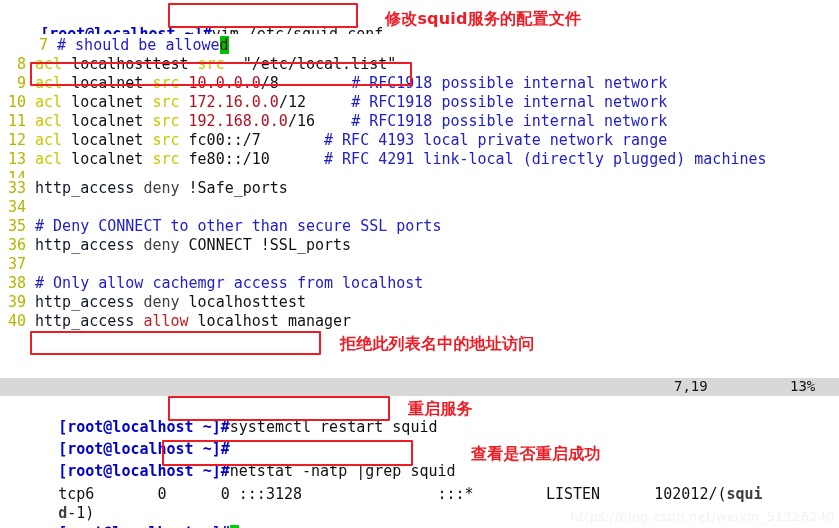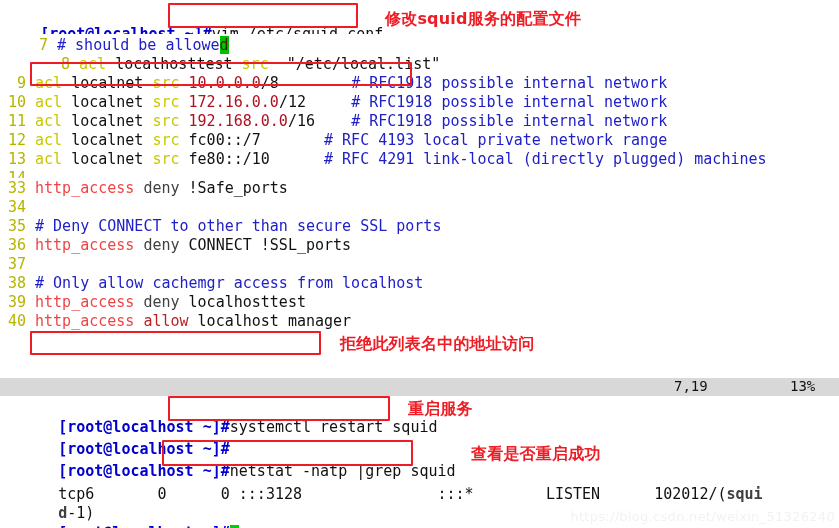--- a/index.html
+++ b/index.html
@@ -36,21 +36,21 @@
     font-size:15px;line-height:19px;
   }
   .lnum{color:#b5b500;display:inline-block;width:26px;text-align:right;}
   .kw-acl{color:#c8c800;}
   .kw-src{color:#c8c800;}
   .ident{color:#111111;}
   .num{color:#b01020;}
   .comment{color:#2020c8;}
   .deny{color:#404040;text-align:center;}
   .allow{color:#c02020;}
-  .httpacc{color:#ef4444;}
+  .httpacc{color:#0f172a;}
   .str{color:#111111;}
   .hl-end{background:#00c000;color:#402000;}
 
   
   #vim-status{
     position:absolute;left:0;top:378px;width:839px;height:18px;
     background:#d8d8d8;
   }
   .vs-text{
     position:absolute;font-family:"DejaVu Sans Mono","Liberation Mono",monospace;
@@ -93,21 +93,21 @@
 
   <div class="term-line" style="left:4px;top:6px;">
     <span class="prompt">[root@localhost ~]</span><span class="prompt">#</span><span class="cmd">vim /etc/squid.conf</span>
   </div>
   <div class="redbox" style="left:168px;top:3px;width:190px;height:25px;"></div>
   <div class="anno" style="left:385px;top:9px;">修改squid服务的配置文件</div>
 
   <div id="vim-pane">
     <div id="vim-lines">
         <div class="vline" style="top: 2px; padding-left: 22px;"><span class="lnum">7</span><span> </span><span class="comment"># should be allowe</span><span class="hl-end">d</span></div>
-        <div class="vline" style="top: 21px; margin-left: 44px;"><span class="lnum">8</span><span> </span><span class="kw-acl">acl </span><span class="ident">localhosttest </span><span class="kw-src">src</span><span class="str">  "/etc/local.list"</span></div>
+        <div class="vline" style="top: 21px;"><span class="lnum">8</span><span> </span><span class="kw-acl">acl </span><span class="ident">localhosttest </span><span class="kw-src">src</span><span class="str">  "/etc/local.list"</span></div>
         <div class="vline" style="top: 40px;"><span class="lnum">9</span><span> </span><span class="kw-acl">acl </span><span class="ident">localnet </span><span class="kw-src">src </span><span class="num">10.0.0.0</span><span class="ident">/8</span><span class="ident">        </span><span class="comment"># RFC1918 possible internal network</span></div>
         <div class="vline" style="top: 59px;"><span class="lnum">10</span><span> </span><span class="kw-acl">acl </span><span class="ident">localnet </span><span class="kw-src">src </span><span class="num">172.16.0.0</span><span class="ident">/12</span><span class="ident">     </span><span class="comment"># RFC1918 possible internal network</span></div>
         <div class="vline" style="top: 78px;"><span class="lnum">11</span><span> </span><span class="kw-acl">acl </span><span class="ident">localnet </span><span class="kw-src">src </span><span class="num">192.168.0.0</span><span class="ident">/16</span><span class="ident">    </span><span class="comment"># RFC1918 possible internal network</span></div>
         <div class="vline" style="top: 97px;"><span class="lnum">12</span><span> </span><span class="kw-acl">acl </span><span class="ident">localnet </span><span class="kw-src">src </span><span class="ident">fc00::/7</span><span class="ident">       </span><span class="comment"># RFC 4193 local private network range</span></div>
         <div class="vline" style="top: 116px;"><span class="lnum">13</span><span> </span><span class="kw-acl">acl </span><span class="ident">localnet </span><span class="kw-src">src </span><span class="ident">fe80::/10</span><span class="ident">      </span><span class="comment"># RFC 4291 link-local (directly plugged) machines</span></div>
         <div class="vline" style="top: 135px; height: 9px; overflow: hidden;"><span class="lnum">14</span><span> </span></div>
         <div class="vline" style="top: 145px;"><span class="lnum">33</span><span> </span><span class="httpacc">http_access </span><span class="deny">deny </span><span class="ident">!Safe_ports</span></div>
         <div class="vline" style="top: 164px;"><span class="lnum">34</span><span> </span></div>
         <div class="vline" style="top: 183px;"><span class="lnum">35</span><span> </span><span class="comment"># Deny CONNECT to other than secure SSL ports</span></div>
         <div class="vline" style="top: 202px;"><span class="lnum">36</span><span> </span><span class="httpacc">http_access </span><span class="deny">deny </span><span class="ident">CONNECT !SSL_ports</span></div>

